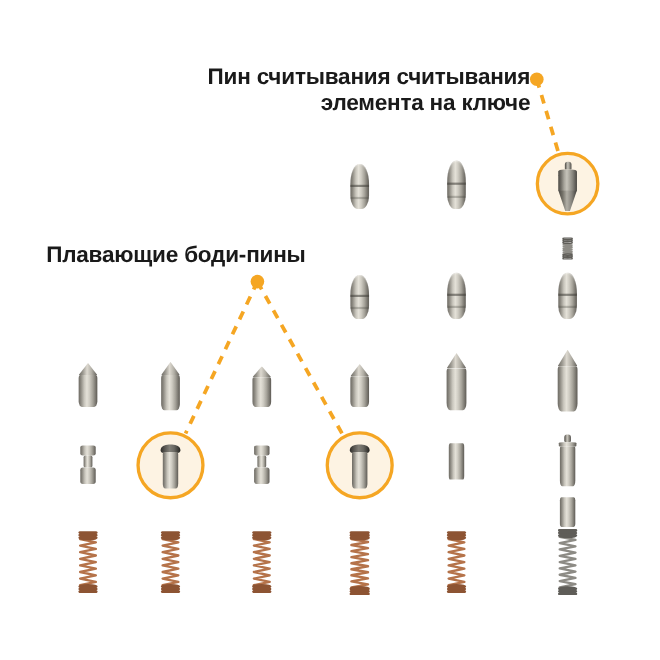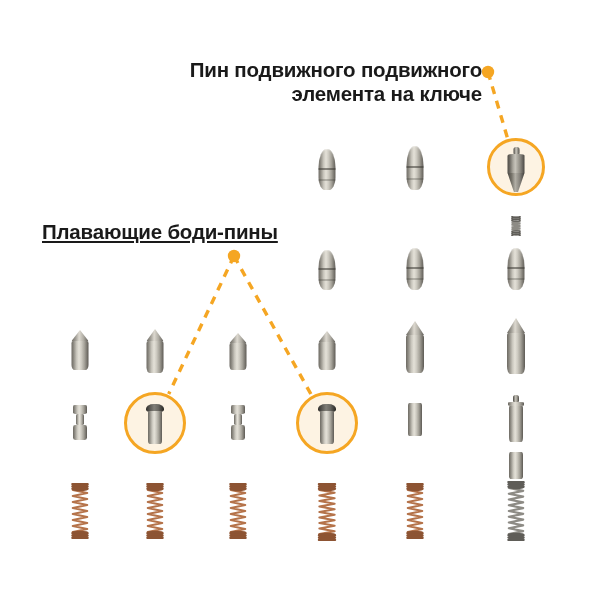--- a/index.html
+++ b/index.html
@@ -35,21 +35,20 @@
     width: 392px;
     font-size: 20.5px;
     text-align: right;
   }
   #label-floating {
     left: 42px;
     top: 220px;
     width: 292px;
     font-size: 20.5px;
     text-align: left;
-    text-decoration: underline;
   }
 
   
   .callout-circle {
     position: absolute;
     border-radius: 50%;
     box-sizing: border-box;
   }
 
   
@@ -325,18 +324,18 @@
     </div>
 
   <svg id="leaders" viewBox="0 0 600 600" xmlns="http://www.w3.org/2000/svg">
       <line x1="488" y1="72" x2="507.5186122468076" y2="138.22386298024009" stroke="#F5A623" stroke-width="3.4" stroke-dasharray="8 7" stroke-linecap="butt"></line>
       <circle cx="488" cy="72" r="6.2" fill="#F5A623"></circle>
       <line x1="234" y1="256" x2="168.68386955380043" y2="394.07333904449786" stroke="#F5A623" stroke-width="3.4" stroke-dasharray="8 7" stroke-linecap="butt"></line>
       <line x1="234" y1="256" x2="311.43100636309276" y2="395.0427748670591" stroke="#F5A623" stroke-width="3.4" stroke-dasharray="8 7" stroke-linecap="butt"></line>
       <circle cx="234" cy="256" r="6.2" fill="#F5A623"></circle>
     </svg>
 
-  <div class="anno-text" id="label-readpin">Пин подвижного подвижного
+  <div class="anno-text" id="label-readpin">Пин считывания считывания
 элемента на ключе</div>
 
   <div class="anno-text" id="label-floating">Плавающие боди-пины</div>
 
 </div>
 
 </body></html>

